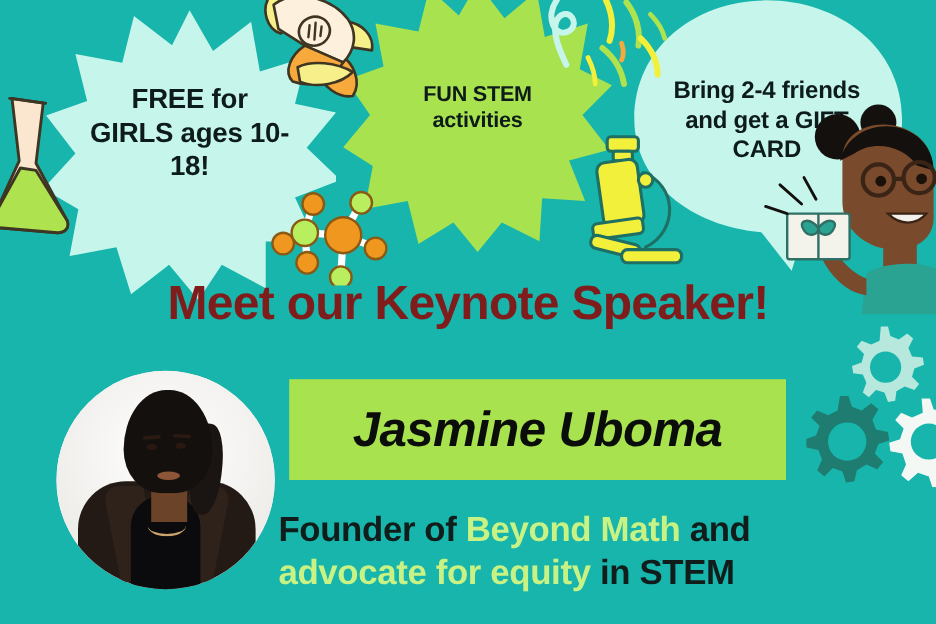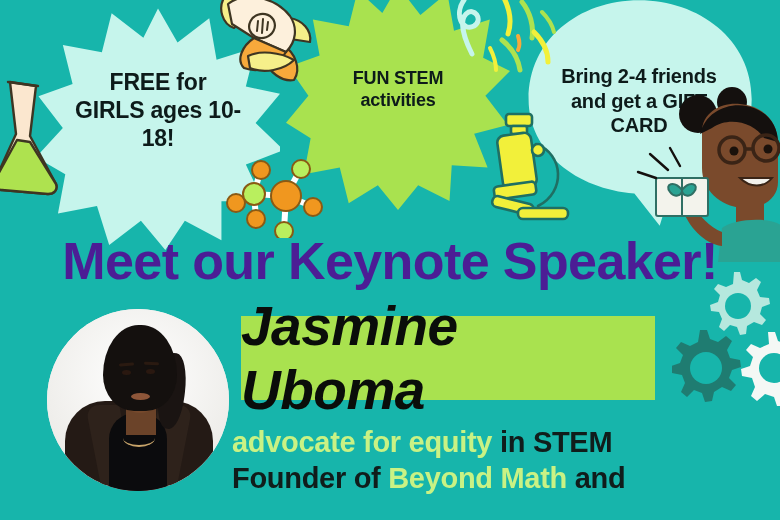--- a/index.html
+++ b/index.html
@@ -54,23 +54,23 @@
     left: 524px; top: -2px; width: 230px; height: 212px;
   }
   #burst-gift .burst-text { font-size: 20px; width: 166px; margin-top: -6px; }
 
   
   #headline {
     position: absolute;
     left: 0; right: 0;
     top: 231px;
     text-align: center;
-    font-size: 52px;
+    font-size: 40px;
     font-weight: bold;
-    color: #4c1d95;
+    color: #7f1d1d;
     letter-spacing: -0.6px;
     z-index: 12;
   }
 
   
   #portrait {
     position: absolute;
     left: 47px; top: 309px;
     width: 182px; height: 182px;
     border-radius: 50%;
@@ -158,21 +158,21 @@
     position: absolute;
     left: 241px; top: 316px;
     width: 414px; height: 84px;
     background: #a9e24f;
     display: flex;
     align-items: center;
     justify-content: center;
     z-index: 12;
   }
   #name-badge .name-text {
-    font-size: 55px;
+    font-size: 41px;
     font-weight: bold;
     font-style: italic;
     color: #0a0d0a;
     letter-spacing: -0.5px;
   }
 
   
   #tagline {
     position: absolute;
     left: 232px; top: 424px;
@@ -367,20 +367,20 @@
     <div class="ph-lip"></div>
     <div class="ph-necklace"></div>
   </div>
 
   <div id="name-badge">
     <span class="name-text">Jasmine Uboma</span>
   </div>
 
   <div id="tagline">
     <div>
+      <span>Founder of </span><span class="hl">Beyond Math</span><span> and</span>
+    </div>
+    <div>
       <span class="hl">advocate for equity</span><span> in STEM</span>
     </div>
-    <div>
-      <span>Founder of </span><span class="hl">Beyond Math</span><span> and</span>
-    </div>
   </div>
 
 </div>
 
 </body></html>

